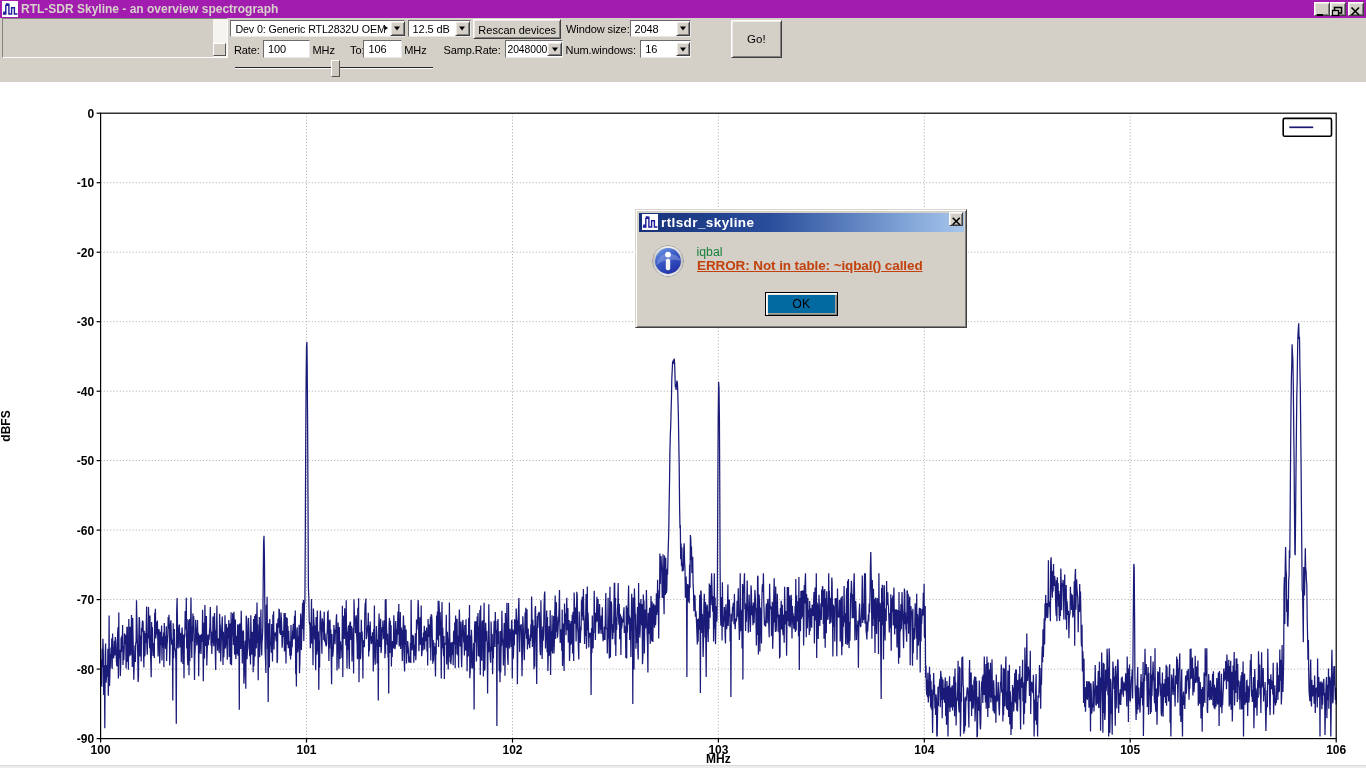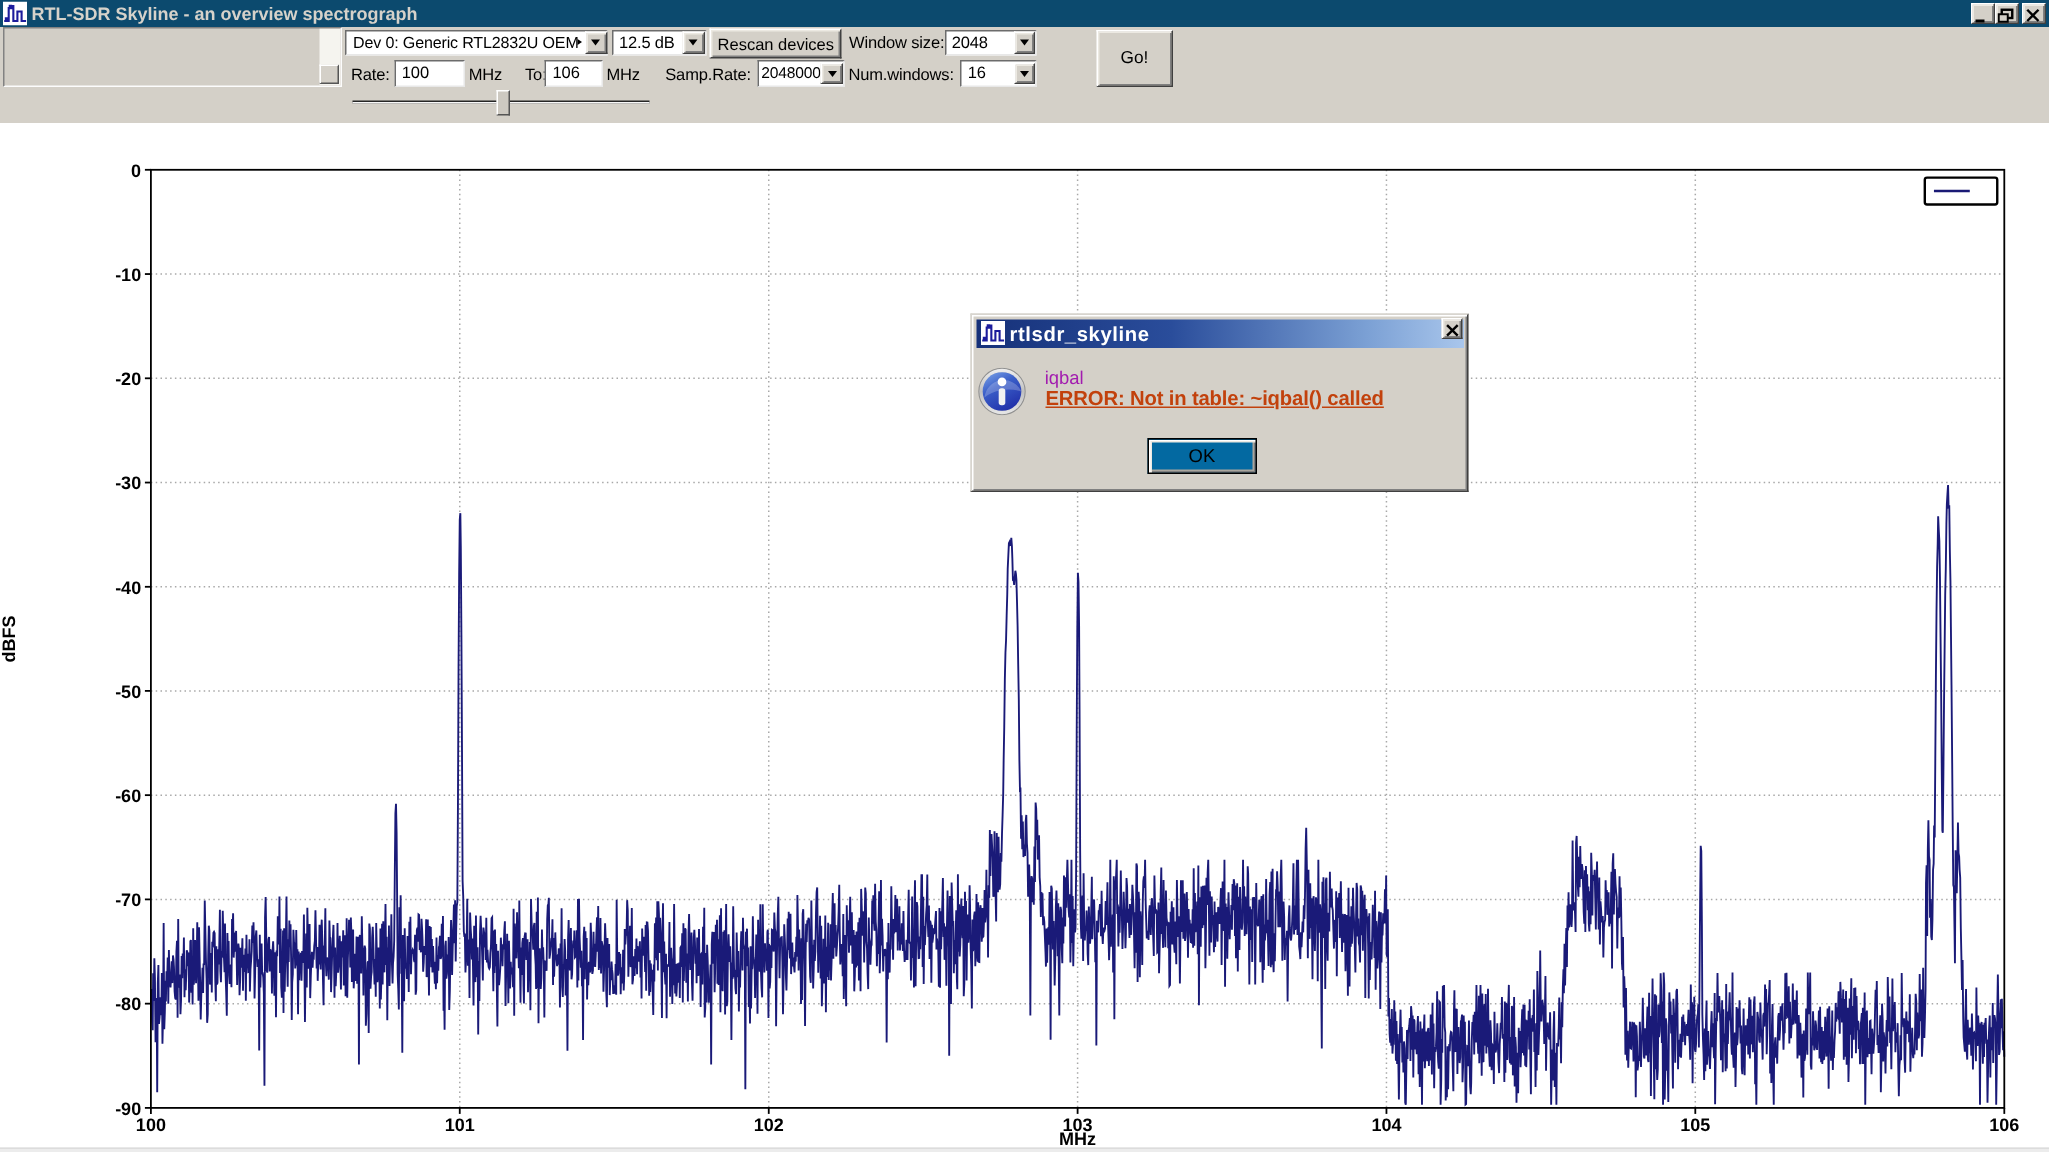--- a/index.html
+++ b/index.html
@@ -1,16 +1,16 @@
 <!DOCTYPE html>
 <html><head><meta charset="utf-8"><style>
 * { margin:0; padding:0; box-sizing:border-box; }
 html,body { width:1366px; height:768px; overflow:hidden; background:#fff;
   font-family:"Liberation Sans", sans-serif; }
-#titlebar { position:absolute; left:0; top:0; width:1366px; height:18px; background:#0c4a6e; }
+#titlebar { position:absolute; left:0; top:0; width:1366px; height:18px; background:#a21caf; }
 #titletxt { position:absolute; left:21px; top:2px; font-size:12px; font-weight:bold; color:#d6d2ca;
   white-space:nowrap; }
 .wic { position:absolute; }
 .cap { position:absolute; width:15.5px; height:13.5px; background:#d4d0c8;
   border:1px solid; border-color:#ffffff #404040 #404040 #ffffff;
   box-shadow:inset 1px 1px 0 #ece9e2, inset -1px -1px 0 #808080; }
 #toolbar { position:absolute; left:0; top:18px; width:1366px; height:64px; background:#d4d0c8;
   font-size:11px; }
 #txtbox { position:absolute; left:2px; top:0px; width:225.5px; height:39.5px; background:#d2cec6;
   border:1px solid; border-color:#828282 #fcfcfc #fcfcfc #828282; overflow:hidden; }
@@ -33,29 +33,29 @@
 #slider-handle { position:absolute; left:330.5px; top:42px; width:9.5px; height:17px; background:#cdc9c1;
   border:1px solid; border-color:#fff #555 #555 #fff; }
 #figwrap { position:absolute; left:0; top:82px; width:1366px; height:686px; }
 .gl { stroke:#a8a8a8; stroke-width:1; stroke-dasharray:1 2.2; }
 .tk { stroke:#000; stroke-width:1.2; }
 .tl { font-family:"Liberation Sans", sans-serif; font-size:12px; font-weight:bold; fill:#000; }
 #bottomstrip { position:absolute; left:0; top:764.5px; width:1366px; height:3.5px; background:#ececec;
   border-top:1px solid #dcdcdc; }
 #dialog { position:absolute; left:635px; top:209px; width:331.5px; height:118.5px; background:#d4d0c8;
   border:1px solid; border-color:#d8d5cf #404040 #404040 #d8d5cf;
-  box-shadow:inset 1px 1px 0 #ffffff, inset -1px -1px 0 #808080;margin-left:12px; }
+  box-shadow:inset 1px 1px 0 #ffffff, inset -1px -1px 0 #808080; }
 #dtitle { position:absolute; left:3px; top:3px; width:324.5px; height:18.5px;
   background:linear-gradient(90deg,#163179 0%,#2a4d9b 40%,#7ba0d4 80%,#a9c6ec 100%); }
 #dtitletxt { position:absolute; left:22px; top:2px; font-size:13.5px; font-weight:bold; color:#fff;
   letter-spacing:0.4px; }
 #dx { position:absolute; right:2.5px; top:2.2px; width:14.5px; height:13.5px; background:#d4d0c8;
   border:1px solid; border-color:#ffffff #404040 #404040 #ffffff;
   box-shadow:inset 1px 1px 0 #ece9e2, inset -1px -1px 0 #808080; }
-#iqbal { position:absolute; left:696.5px; top:245px; font-size:12.3px; color:#a21caf; }
+#iqbal { position:absolute; left:696.5px; top:245px; font-size:12.3px; color:#15803d; }
 #errline { position:absolute; left:697px; top:257.5px; font-size:13.5px; font-weight:bold; color:#c2410c; letter-spacing:-0.1px;
   text-decoration:underline; white-space:nowrap; }
 #okbtn { position:absolute; left:765px; top:292px; width:72.5px; height:23.5px; background:#0369a1;
   border:1.5px solid #000; box-shadow:inset 1px 1px 0 #ffffff, inset 2px 2px 0 #ece9e2,
   inset -1px -1px 0 #808080, inset -2px -2px 0 #a9a59d; }
 #okbtn span { position:absolute; left:0; right:0; top:4px; text-align:center; font-size:12.3px; }
 .xglyph { stroke:#000; stroke-width:1.6; }
 </style></head>
 <body>
 <div id="figwrap"><svg id="fig" width="1366" height="686" viewBox="0 0 1366 686">

